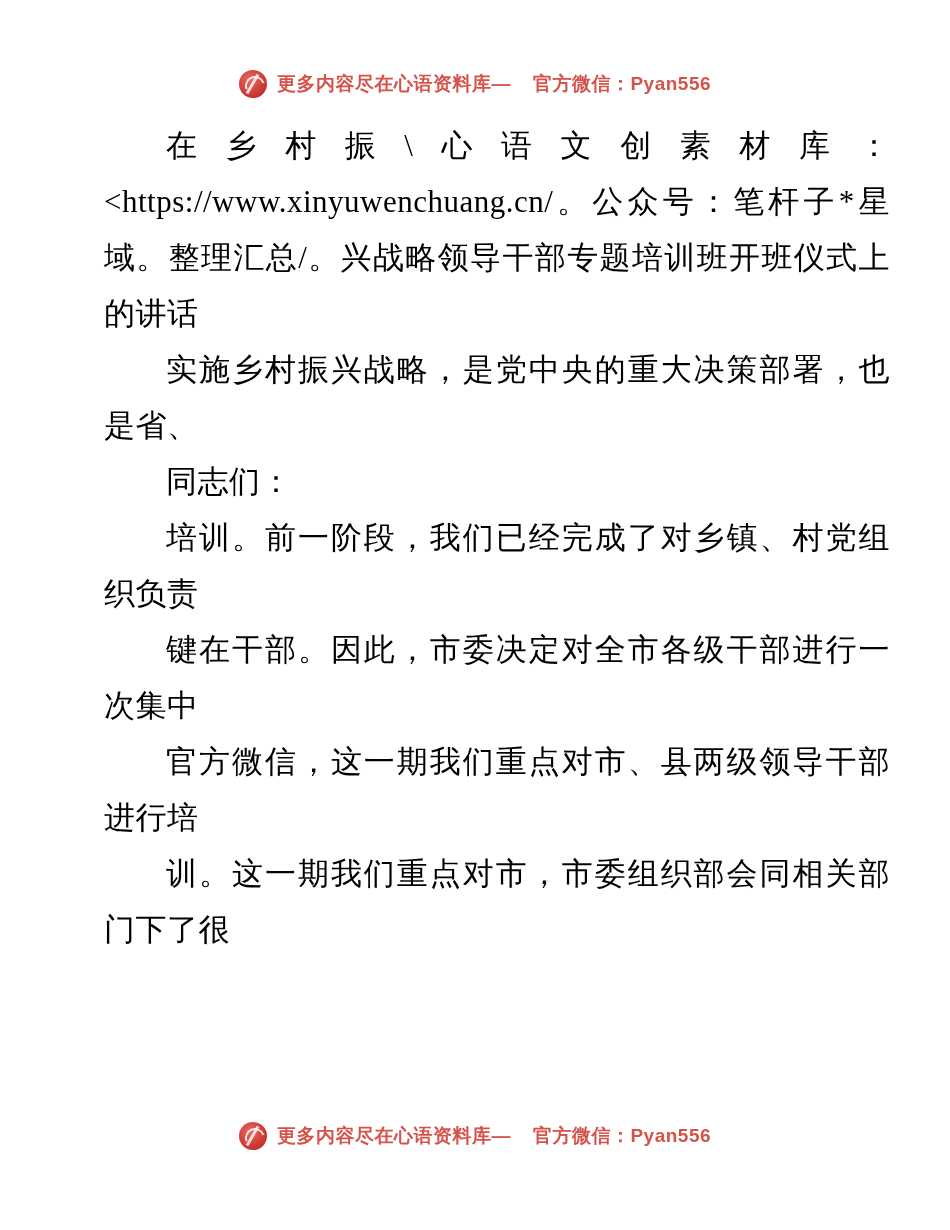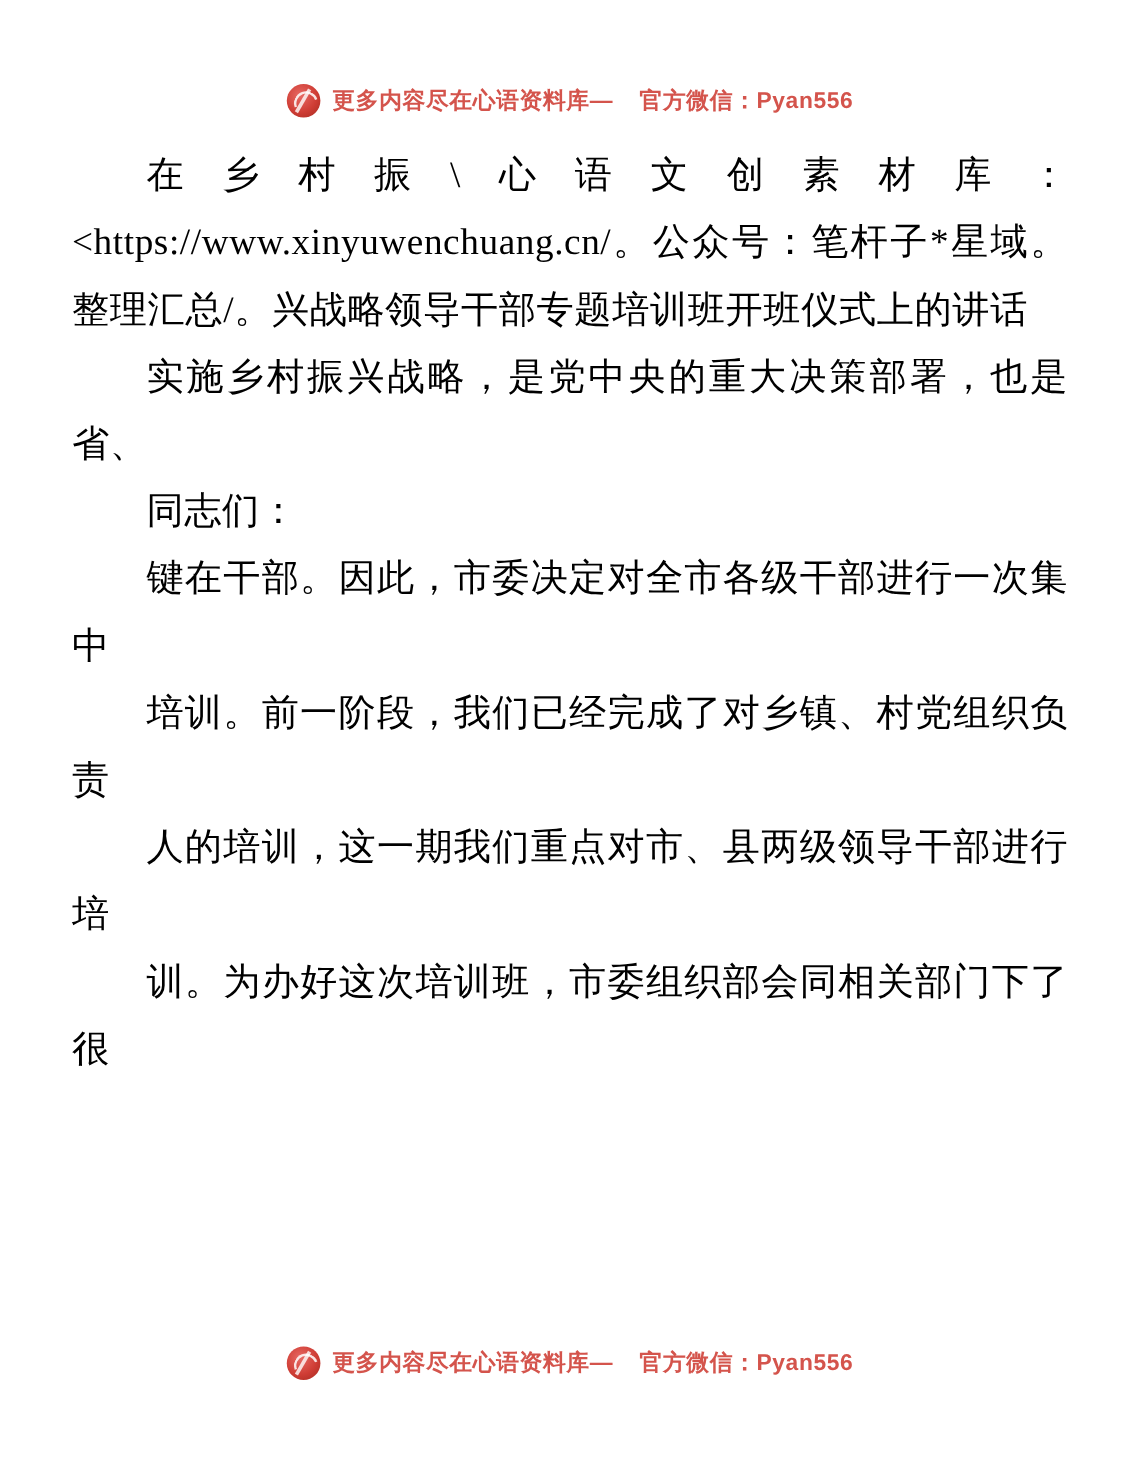--- a/index.html
+++ b/index.html
@@ -88,42 +88,42 @@
   }
   .para {
     font-size: 31px;
     line-height: 56px;
     color: #000000;
     text-align: justify;
     margin: 0;
     letter-spacing: 0.5px;
     font-family: "Liberation Serif", serif;
   }
-  .indent { text-indent: 62px; }
+  .indent { text-indent: 62px; margin-left: 44px; }
 </style>
 </head>
 <body>
 
 <div class="page">
 
   <div class="wm wm-top">
     <div class="wm-logo"></div>
     <div class="wm-text">
       <span>更多内容尽在心语资料库—</span><span class="wm-gap"></span><span class="wm-sub">官方微信：</span><span class="wm-sub">Pyan556</span>
     </div>
   </div>
 
   <div class="doc">
     <p class="para indent">在乡村振\心语文创素材库：&lt;https://www.xinyuwenchuang.cn/。公众号：笔杆子*星域。整理汇总/。兴战略领导干部专题培训班开班仪式上的讲话</p>
     <p class="para indent">实施乡村振兴战略，是党中央的重大决策部署，也是省、</p>
     <p class="para indent">同志们：</p>
+    <p class="para indent">培训。前一阶段，我们已经完成了对乡镇、村党组织负责</p>
     <p class="para indent">键在干部。因此，市委决定对全市各级干部进行一次集中</p>
-    <p class="para indent">培训。前一阶段，我们已经完成了对乡镇、村党组织负责</p>
-    <p class="para indent">人的培训，这一期我们重点对市、县两级领导干部进行培</p>
-    <p class="para indent">训。为办好这次培训班，市委组织部会同相关部门下了很</p>
+    <p class="para indent">官方微信，这一期我们重点对市、县两级领导干部进行培</p>
+    <p class="para indent">训。这一期我们重点对市，市委组织部会同相关部门下了很</p>
   </div>
 
   <div class="wm wm-bottom">
     <div class="wm-logo"></div>
     <div class="wm-text">
       <span>更多内容尽在心语资料库—</span><span class="wm-gap"></span><span class="wm-sub">官方微信：</span><span class="wm-sub">Pyan556</span>
     </div>
   </div>
 
 </div>

